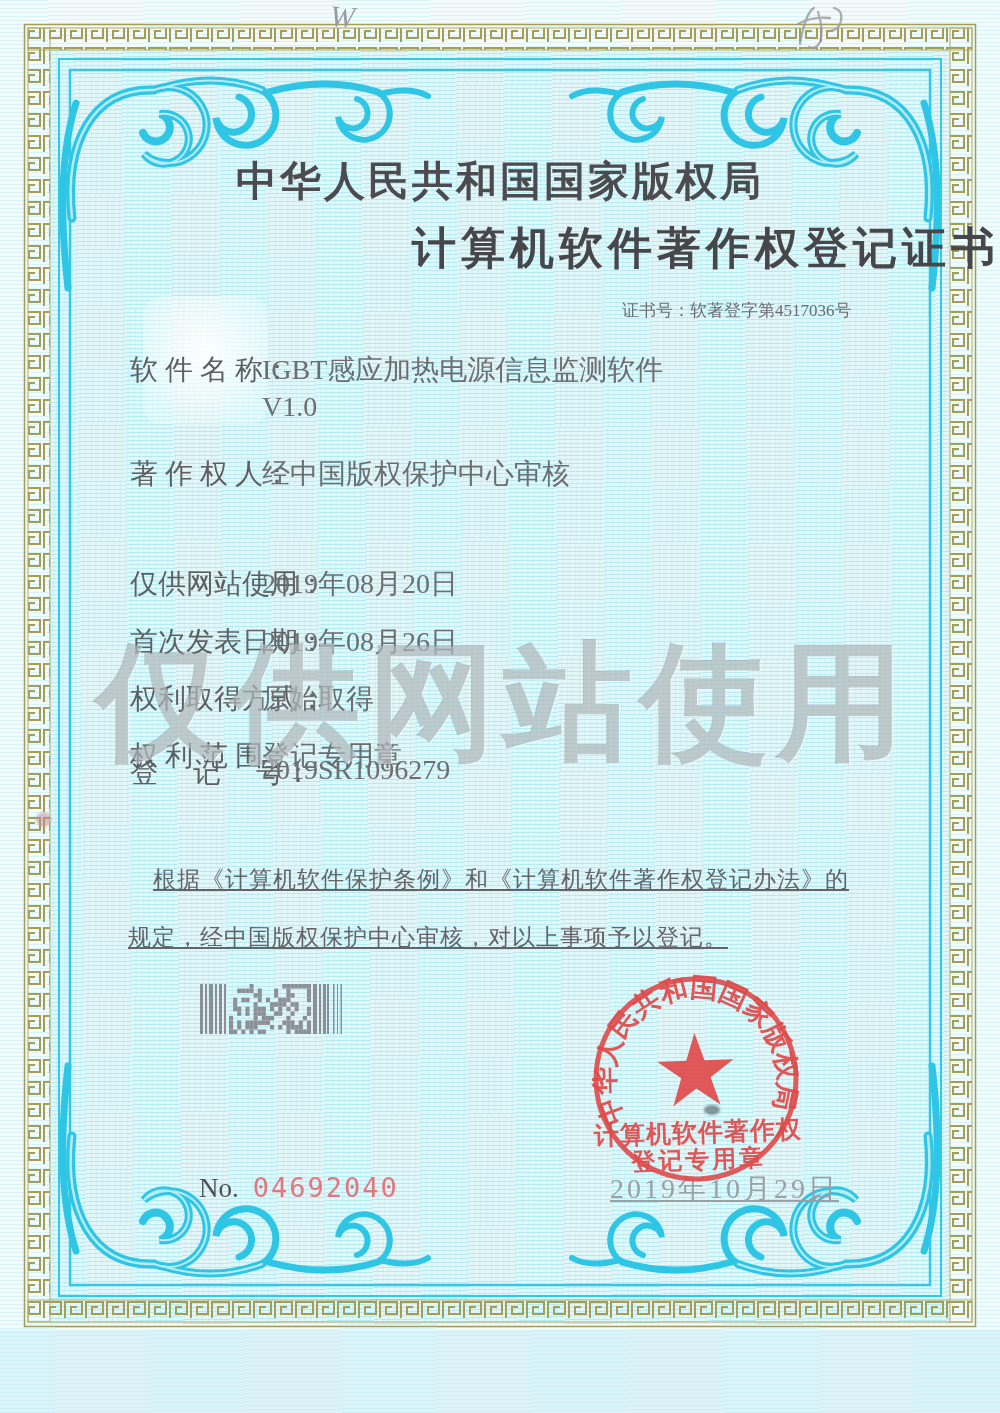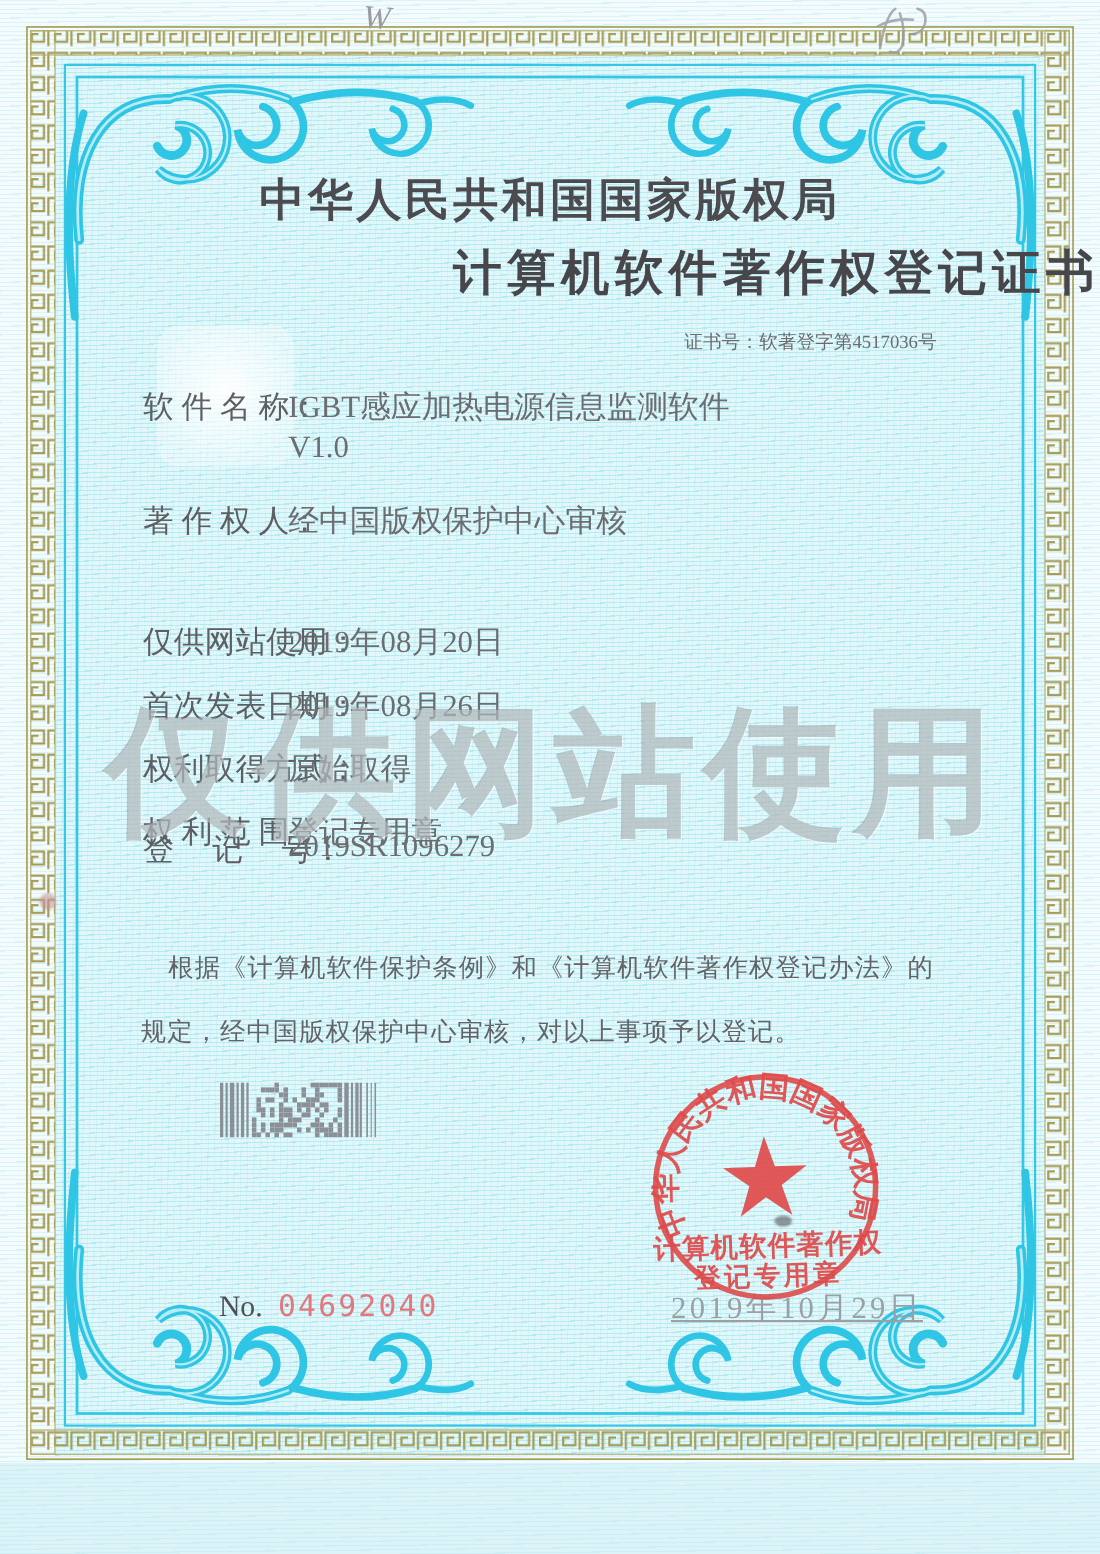--- a/index.html
+++ b/index.html
@@ -24,21 +24,21 @@
     background:radial-gradient(circle at 50% 45%, rgba(255,255,255,.95), rgba(255,255,255,.3) 75%);
   }
   .txt{position:absolute;z-index:3;color:#5f6164;line-height:1.15;white-space:nowrap;}
   .authority{left:0;top:158px;width:1000px;text-align:center;font-size:41px;font-weight:600;letter-spacing:3px;color:#4c4c50;}
   .cert-title{left:0;top:224px;width:1000px;text-align:right;font-size:44px;font-weight:700;letter-spacing:5px;color:#47474b;}
   .certno{left:622px;top:301px;font-size:17px;color:#6a6c70;}
   .certno .v{}
   .row{position:absolute;left:130px;z-index:3;font-size:28px;color:#5d5f62;}
   .row .val{position:absolute;left:132px;top:0;color:#6b6d70;white-space:nowrap;}
   .row .val2{position:absolute;left:132px;top:40px;color:#6b6d70;}
-  .statement{position:absolute;z-index:3;font-size:23px;color:#626468;letter-spacing:1px;white-space:nowrap;}
+  .statement{position:absolute;z-index:3;font-size:23px;color:#626468;letter-spacing:1px;white-space:nowrap;text-decoration:underline;}
   .watermark{
     position:absolute;left:88px;top:638px;width:824px;z-index:6;
     font-size:128px;line-height:1;font-weight:700;letter-spacing:8px;
     color:rgba(122,134,138,.42);white-space:nowrap;
     font-family:Liberation Sans, sans-serif;
     text-shadow:1px 1px 0 rgba(255,255,255,.5);
     text-align:right;
   }
   .serial{position:absolute;left:165px;top:1172px;z-index:3;font-size:27px;color:#4e5054;margin-left:34px;}
   .serial .num{color:#e2787d;font-family:"DejaVu Sans Mono","Liberation Mono",monospace;letter-spacing:2px;margin-left:14px;}

